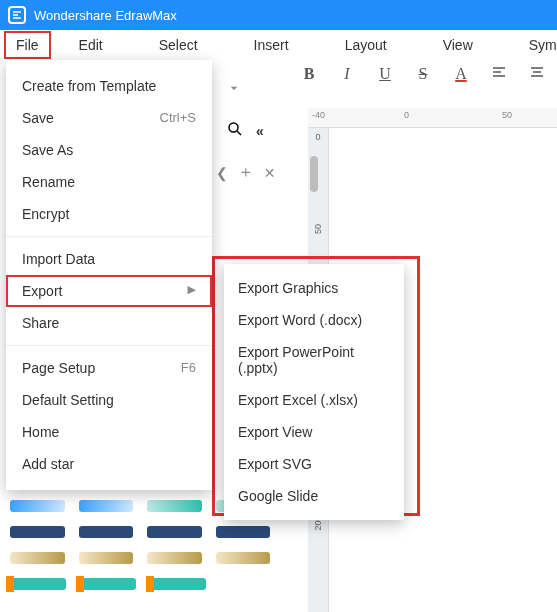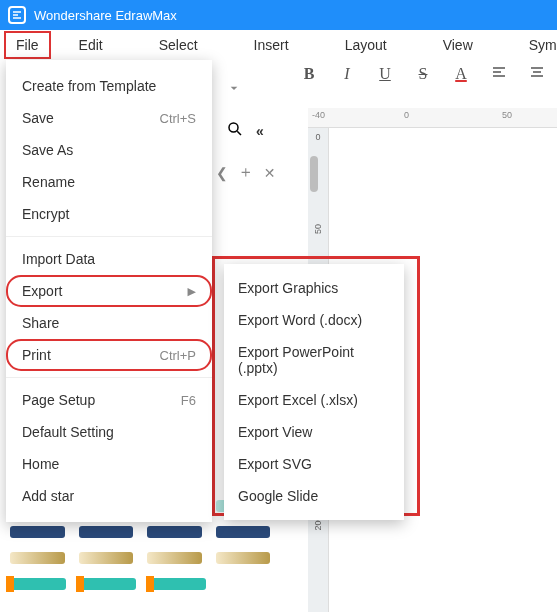--- a/index.html
+++ b/index.html
@@ -13,25 +13,25 @@
   .menubar .menu-item { padding: 6px 28px; cursor: pointer; }
   .menubar .menu-item.active { border: 2px solid #d33; padding: 4px 10px; }
   .menubar .spec-icon { margin-left: 4px; color:#333; }
 
   .toolbar-right { position: absolute; right: 10px; top: 64px; display: flex; gap: 18px; align-items:center; color:#555; }
   .toolbar-right .fmt { width:20px; text-align:center; font-size:16px; font-family: Georgia, serif; }
   .underline-u { text-decoration: underline; }
   .color-a { text-decoration: underline; text-decoration-color:#d33; text-decoration-thickness:2px; }
 
   .dropdown { position: absolute; left: 6px; top: 60px; width: 206px; background: #fff; box-shadow: 0 4px 14px rgba(0,0,0,.25); padding: 10px 0; font-size: 14px; color:#333; z-index: 20; }
-  .dropdown .row { display:flex; justify-content:space-between; align-items:center; padding: 8px 16px; cursor:pointer; }
+  .dropdown .row { display:flex; justify-content:space-between; align-items:flex-start; padding: 8px 16px; cursor:pointer; }
   .dropdown .row .sc { color:#888; font-size:13px; }
   .dropdown .row .chev { color:#888; font-size:11px; }
   .dropdown hr { border:none; border-top:1px solid #eee; margin:6px 0; }
-  .dropdown .boxed { outline: 2px solid #d33; outline-offset: -2px; border-radius: 15px; }
+  .dropdown .boxed { outline: 2px solid #d33; outline-offset: -2px; }
 
   .submenu-wrap { position:absolute; left:212px; top:256px; width:208px; height:260px; border:3px solid #d33; z-index:19; }
   .submenu { position:absolute; left:224px; top:264px; width:180px; background:#fff; box-shadow:0 4px 14px rgba(0,0,0,.25); padding:8px 0; font-size:14px; color:#333; z-index:21; }
   .submenu .srow { padding:8px 14px; cursor:pointer; }
 
   .midbar { position:absolute; left:226px; top:120px; display:flex; gap:12px; align-items:center; color:#333; }
   .midbar .mag { font-size:16px; font-weight:bold; }
   .midbar .dchev { font-size:14px; font-weight:bold; }
 
   .tabbar { position:absolute; left:216px; top:162px; display:flex; align-items:center; gap:10px; color:#888; font-size:16px; }
@@ -149,24 +149,20 @@
   <div class="row">
       <span>Import Data</span>
     </div>
   <div class="row boxed">
       <span>Export</span>
       <span class="chev">▶</span>
     </div>
   <div class="row">
       <span>Share</span>
     </div>
-  <div class="row boxed">
-      <span>Print</span>
-      <span class="sc">Ctrl+P</span>
-    </div>
   <hr>
   <div class="row">
       <span>Page Setup</span>
       <span class="sc">F6</span>
     </div>
   <div class="row">
       <span>Default Setting</span>
     </div>
   <div class="row">
       <span>Home</span>

